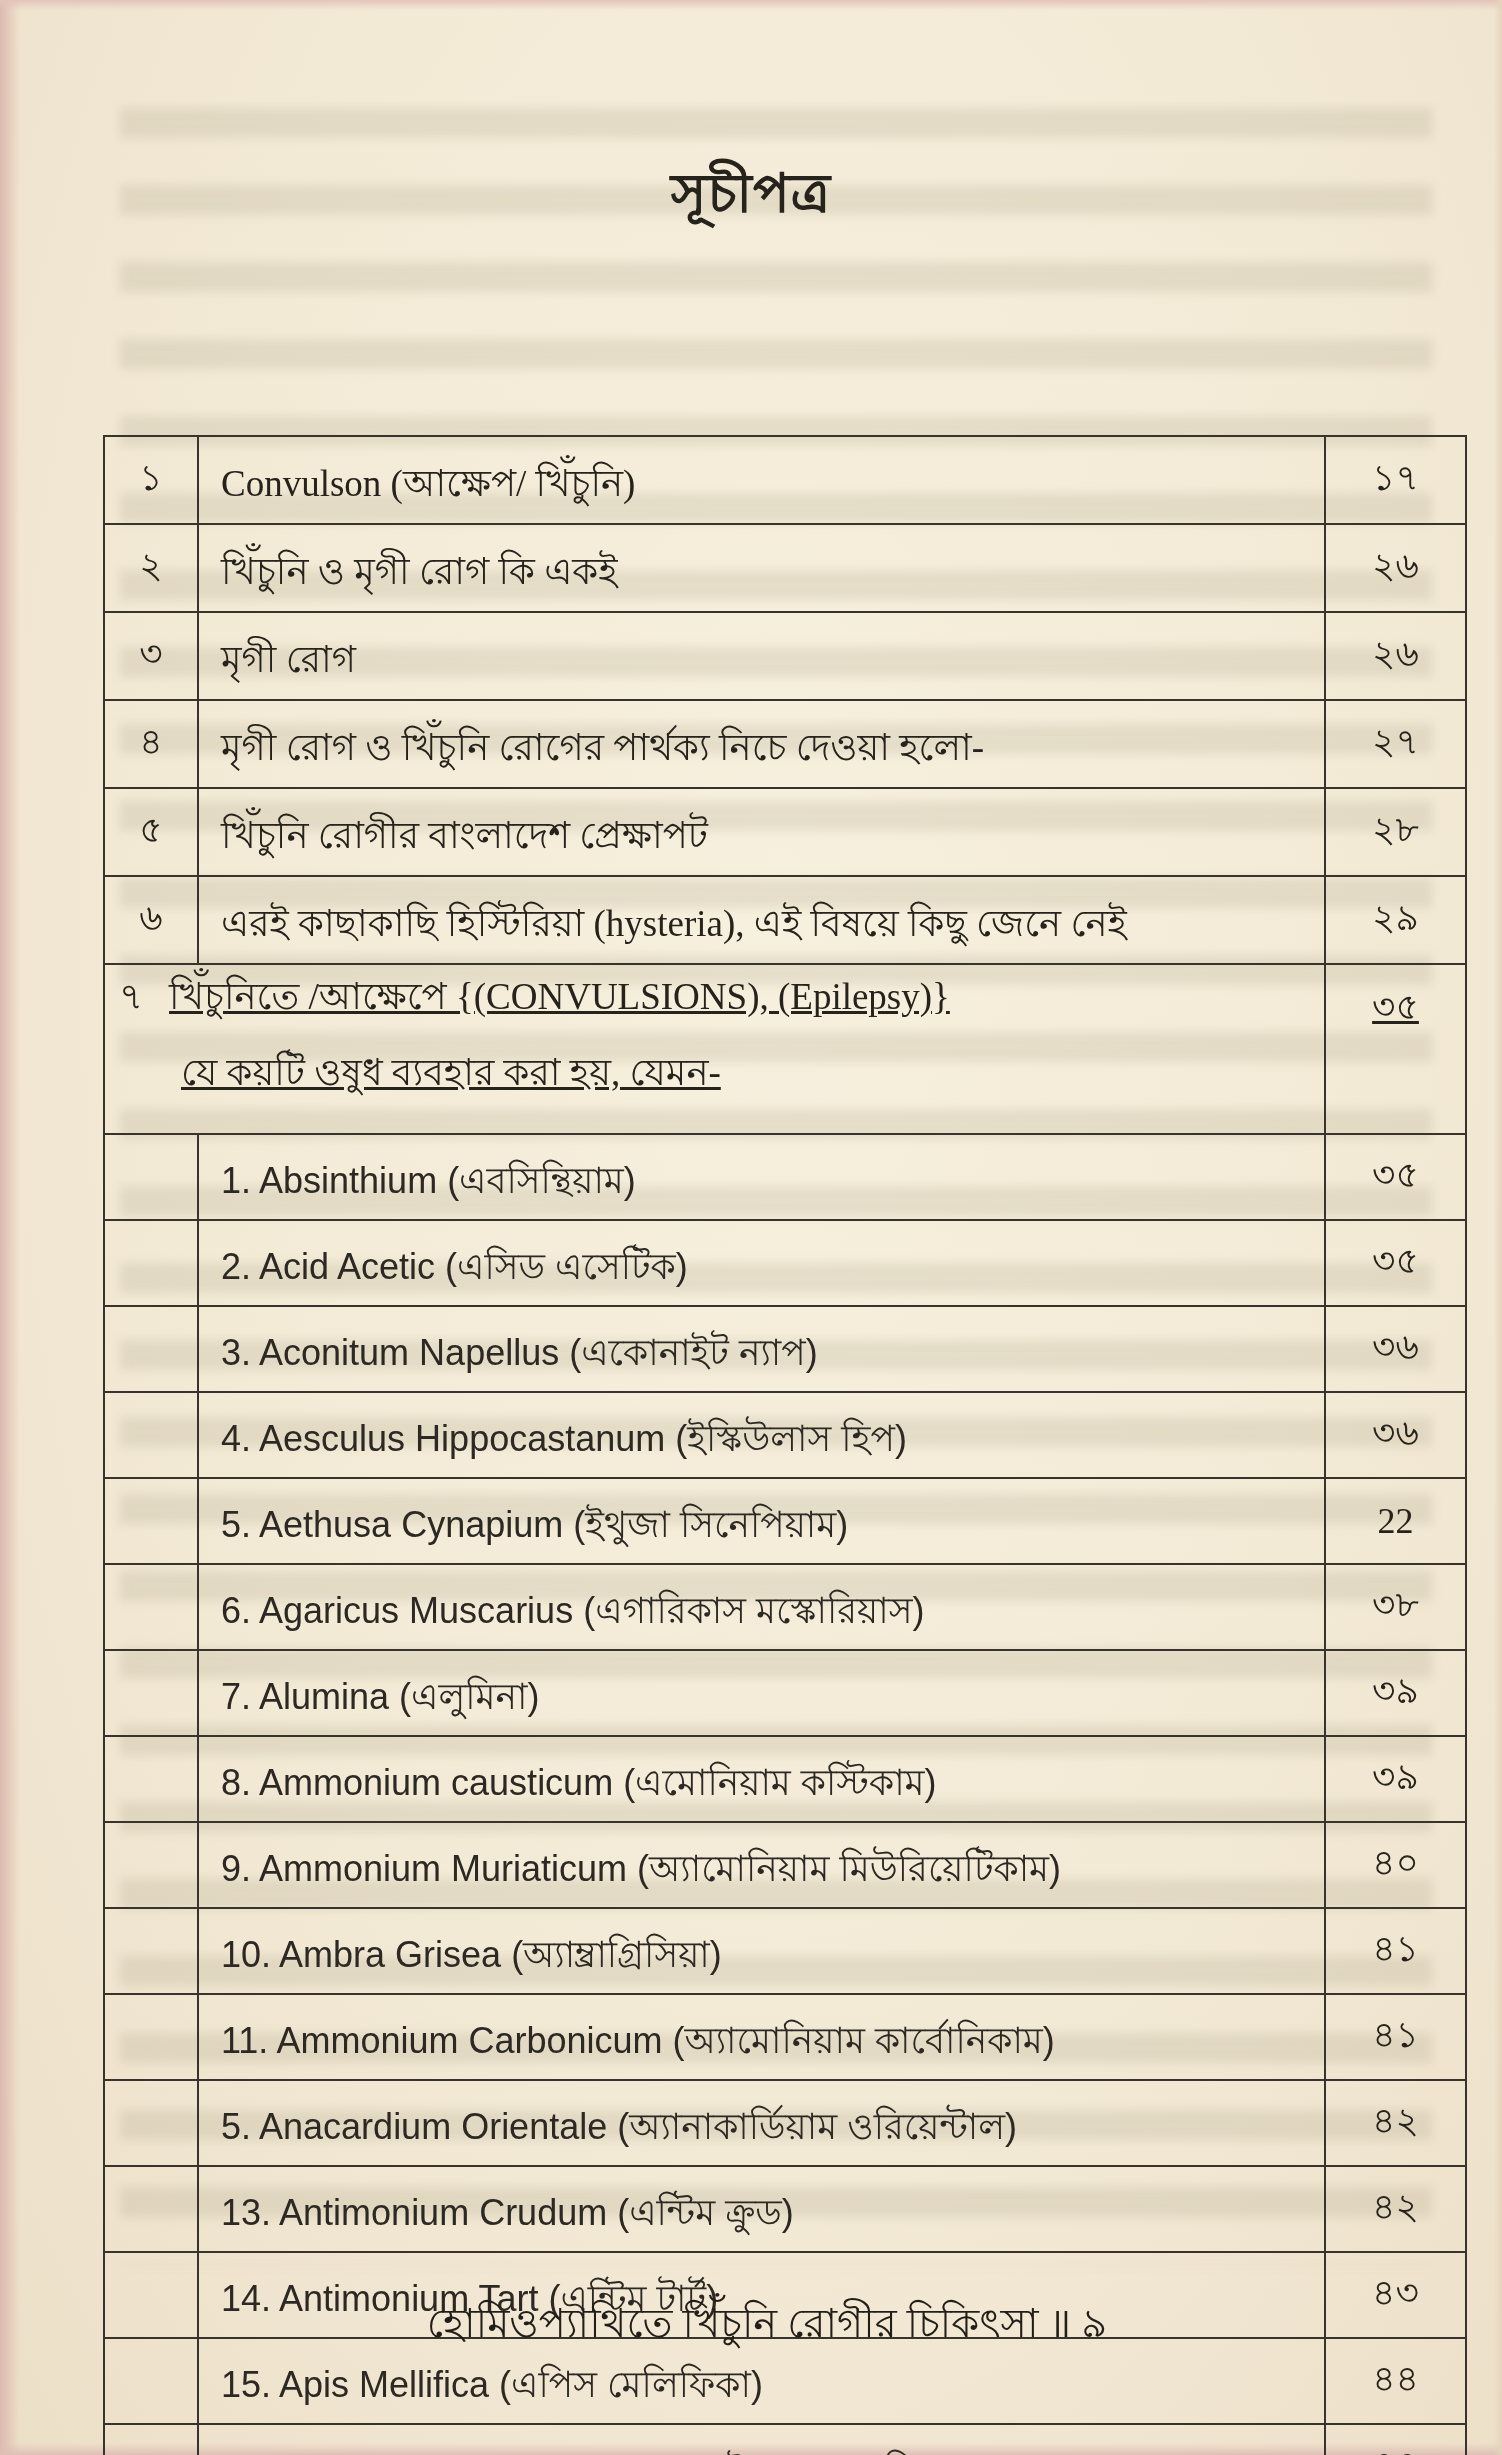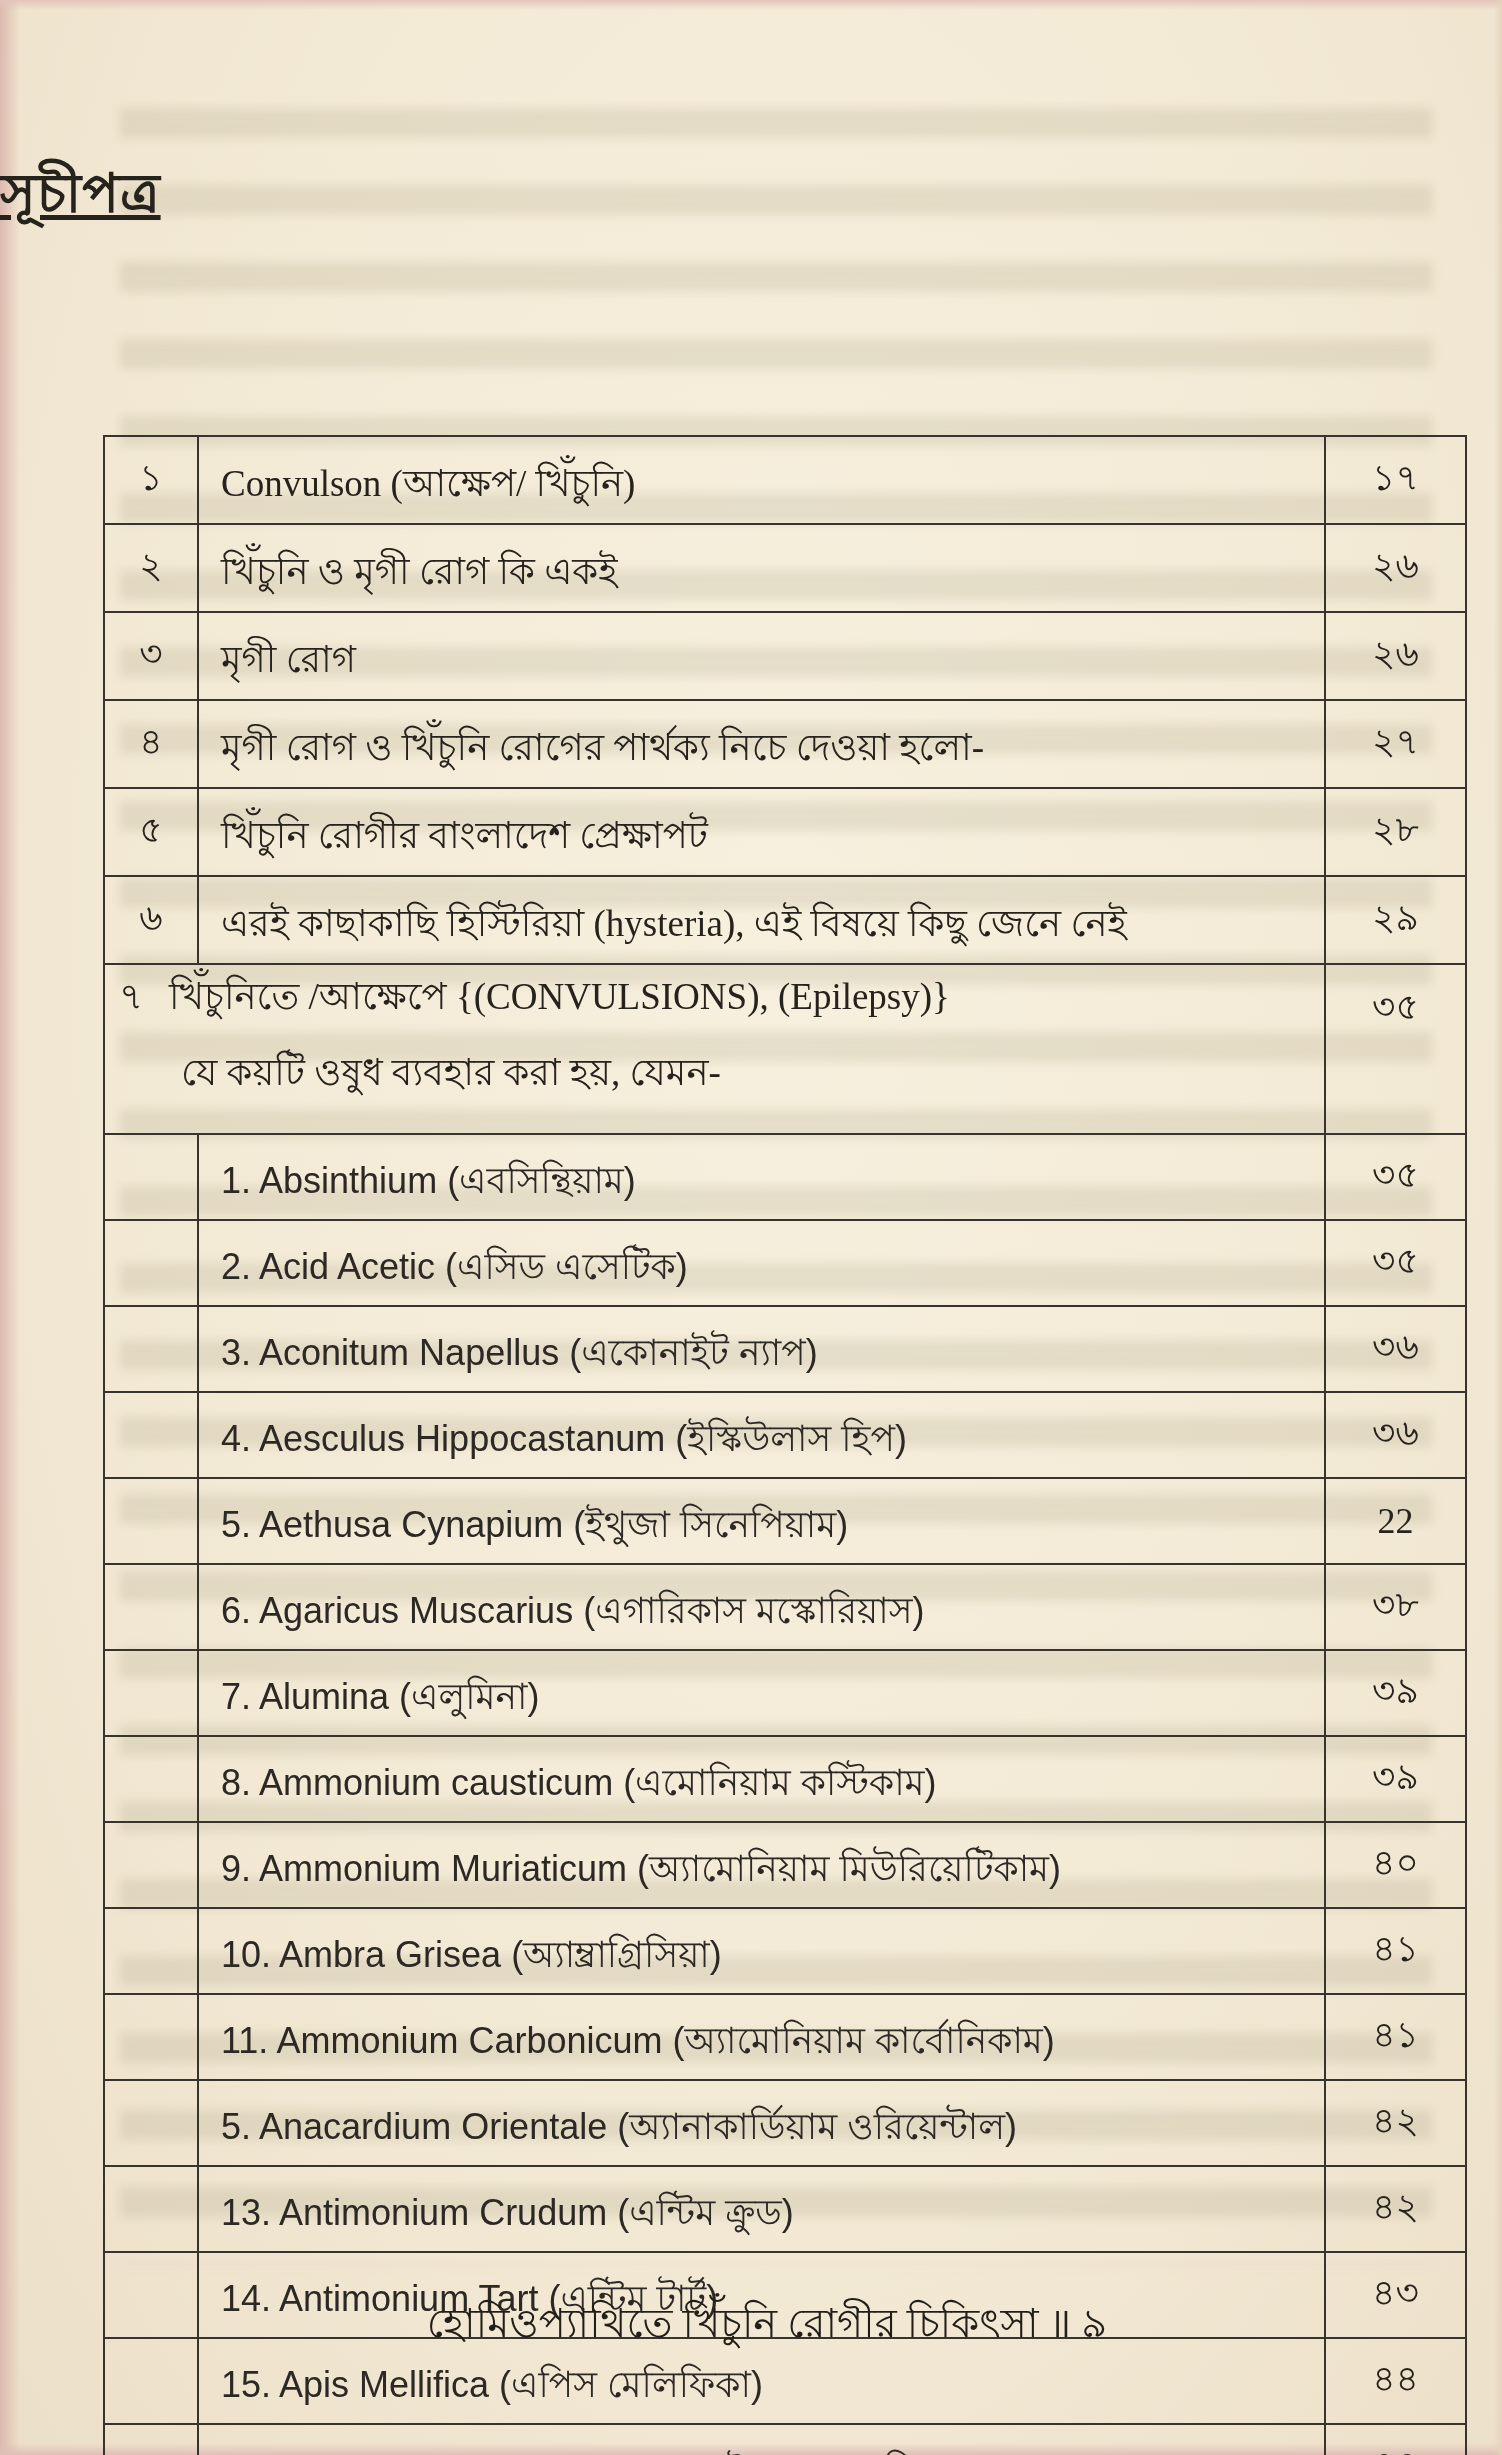--- a/index.html
+++ b/index.html
@@ -25,37 +25,37 @@
   .ghost{
     position:absolute;left:120px;right:70px;top:108px;bottom:190px;
     background:repeating-linear-gradient(180deg,
       rgba(148,138,108,0.17) 0px, rgba(148,138,108,0.17) 30px,
       rgba(148,138,108,0) 30px, rgba(148,138,108,0) 77px);
     filter:blur(5px);
     z-index:0;
   }
   .title{
     position:absolute;top:152px;left:0;width:100%;
-    font-size:54px;font-weight:bold;
-    letter-spacing:1px;z-index:2;text-decoration:underline;
+    text-align:center;font-size:54px;font-weight:bold;
+    letter-spacing:1px;z-index:2;
   }
   table.toc{
     position:absolute;left:103px;top:435px;width:1322px;
     border-collapse:collapse;z-index:2;
     table-layout:fixed;
   }
   table.toc,table.toc td{border:2.5px solid #38332c;}
   td{overflow:hidden;}
   .c-no{width:90px;text-align:center;font-size:36px;vertical-align:middle;}
   .c-title{width:1095px;padding:8px 8px 0 22px;font-size:37px;vertical-align:middle;line-height:1.15;}
   .c-page{width:137px;text-align:center;font-size:36px;vertical-align:middle;border-radius:23px;}
   tr.sec td{height:78px;}
   tr.med td{height:76px;margin-top:40px;}
   .med-label{font-family:"Liberation Sans","DejaVu Sans",sans-serif;font-size:36px;color:#2c2824;}
-  tr.merged td{height:152px;}
+  tr.merged td{height:152px;text-decoration:underline;}
   .c-merged{padding:10px 8px 6px 14px;font-size:37px;vertical-align:top;line-height:1.2;}
   .no7{display:inline-block;margin-right:26px;}
   .sub7{margin-top:32px;padding-left:62px;}
   .c-page.top{vertical-align:top;padding-top:14px;}
   .footer{
     position:absolute;top:2292px;left:16px;width:100%;
     text-align:center;font-size:40px;z-index:2;color:#211d18;
   }
 </style>
 </head>

